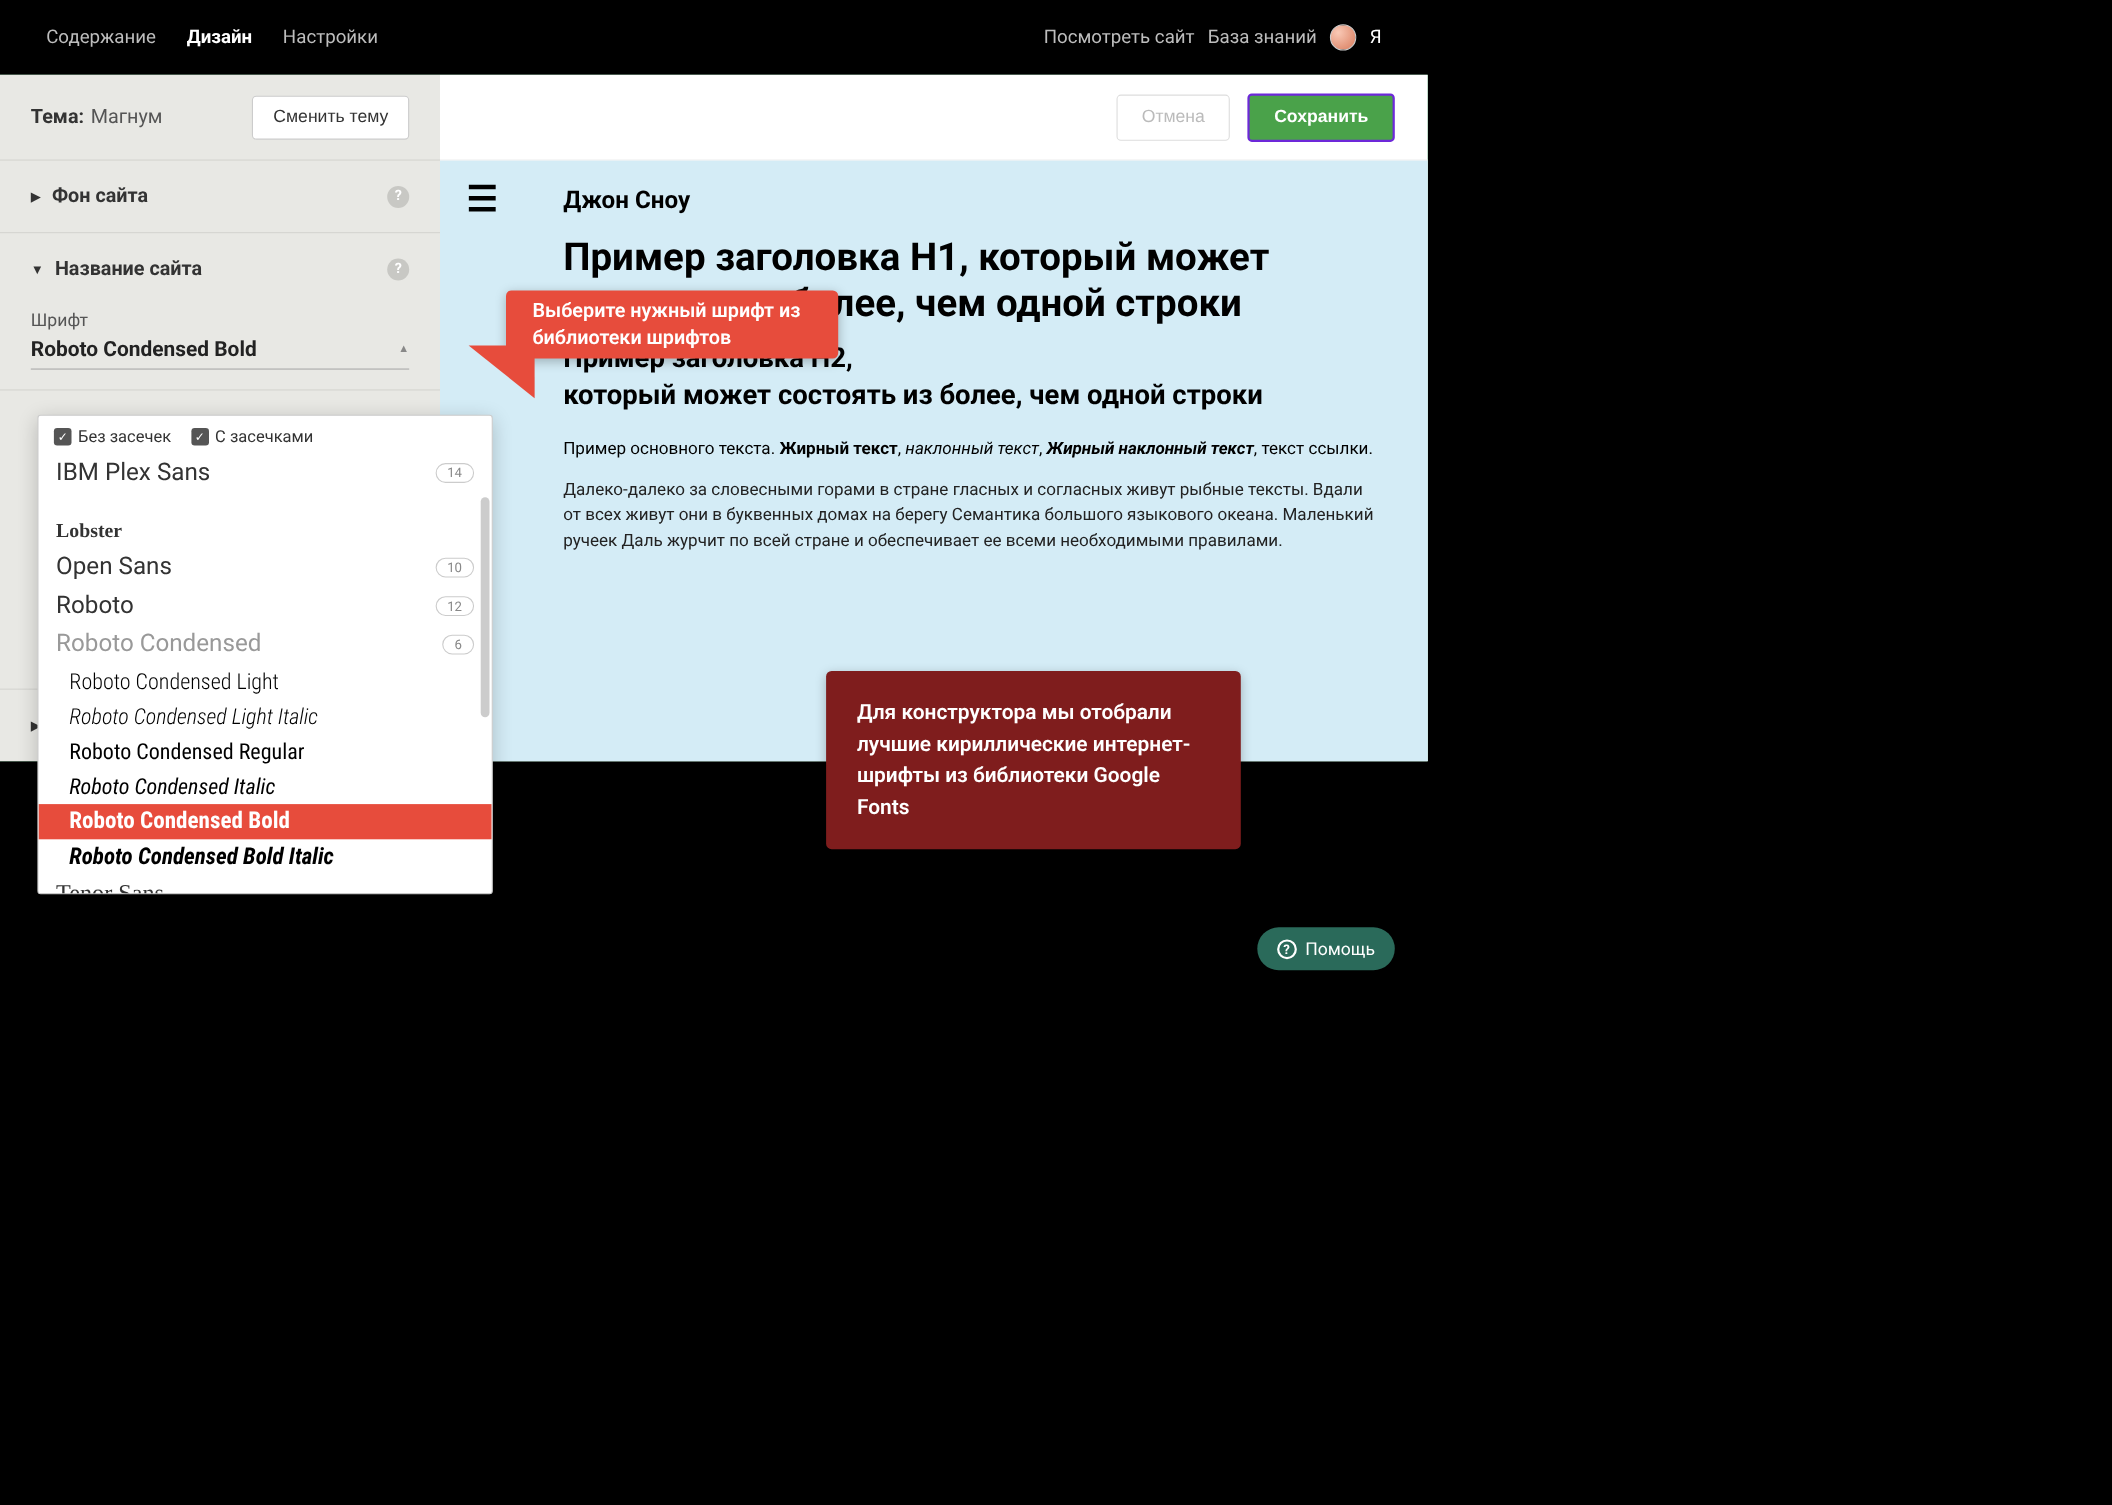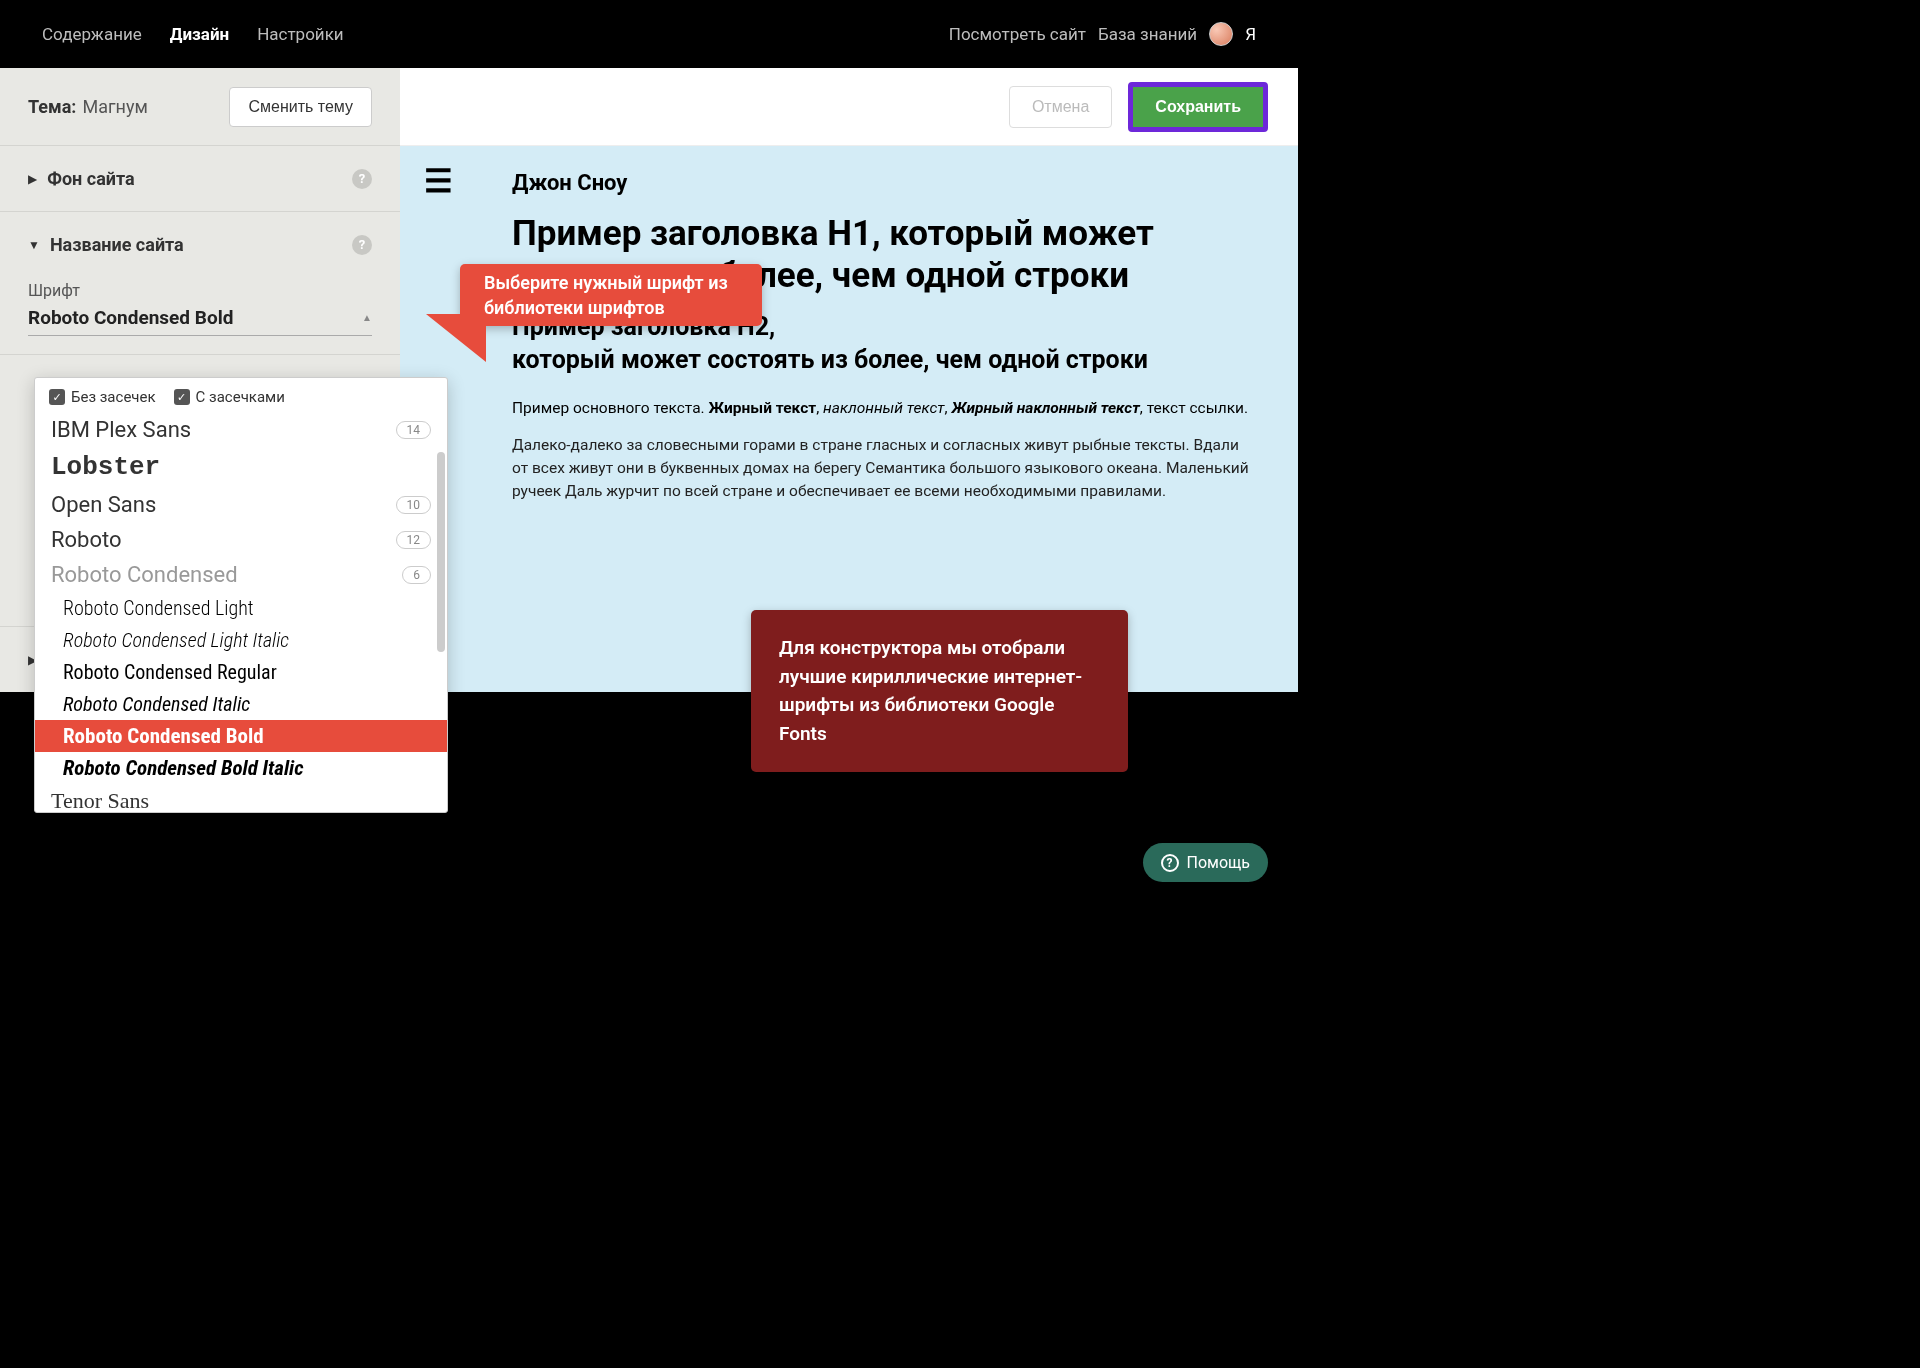--- a/index.html
+++ b/index.html
@@ -33,21 +33,21 @@
 .acc-title { font-size: 18px; font-weight: 700; color: #333; }
 .help-icon { margin-left: auto; width: 20px; height: 20px; border-radius: 50%; background: #c8c8c4; color: #fff; display: flex; align-items: center; justify-content: center; font-size: 13px; font-weight: 700; }
 .acc-body { padding: 4px 28px 18px 28px; }
 .field-label { font-size: 16px; color: #555; margin-bottom: 6px; }
 .font-select { display: flex; align-items: center; justify-content: space-between; font-size: 19px; font-weight: 700; color: #222; cursor: pointer; border-bottom: 1px solid #aaa; padding-bottom: 6px; }
 .select-caret { font-size: 10px; color: #888; }
 
 
 .content-bar { height: 78px; border-bottom: 1px solid #eee; display: flex; align-items: center; justify-content: flex-end; padding: 0 30px; gap: 16px; }
 .btn-cancel { background: #fff; border: 1px solid #ddd; color: #bbb; padding: 11px 22px; border-radius: 4px; font-size: 16px; cursor: pointer; }
-.btn-save { background: #4aa24a; border: 5px solid #6d28d9; color: #fff; padding: 11px 22px; border-radius: 4px; font-size: 16px; font-weight: 600; cursor: pointer; }
+.btn-save { background: #4aa24a; border: 2px solid #6d28d9; color: #fff; padding: 11px 22px; border-radius: 4px; font-size: 16px; font-weight: 600; cursor: pointer; }
 
 
 .preview { flex: 1; background: #d4ecf6; padding: 24px 40px; position: relative; overflow: hidden; }
 .hamburger { position: absolute; left: 24px; top: 24px; font-size: 32px; font-weight: 900; cursor: pointer; line-height: 0.7; }
 .preview-inner { margin-left: 72px; }
 .site-title { font-size: 22px; font-weight: 700; margin-bottom: 18px; }
 .h1-sample { font-size: 35px; font-weight: 700; line-height: 1.2; margin-bottom: 14px; }
 .h2-sample { font-size: 25px; font-weight: 700; line-height: 1.3; margin-bottom: 22px; }
 .body-sample { font-size: 15.5px; line-height: 1.4; margin-bottom: 14px; }
 .bold { font-weight: 700; }
@@ -57,21 +57,21 @@
 
 
 .font-dropdown { position: absolute; left: 34px; top: 377px; width: 414px; background: #fff; border: 1px solid #ccc; border-radius: 3px; box-shadow: 0 4px 18px rgba(0,0,0,0.2); z-index: 50; }
 .fd-filters { display: flex; gap: 18px; padding: 10px 14px 6px 14px; align-items: center; }
 .fd-check { display: flex; align-items: center; gap: 6px; font-size: 15px; color: #333; }
 .fd-checkbox { width: 16px; height: 16px; background: #555; border-radius: 3px; display: flex; align-items: center; justify-content: center; color: #fff; font-size: 11px; }
 .fd-list { max-height: 400px; overflow: hidden; position: relative; }
 .fd-item { display: flex; align-items: center; justify-content: space-between; padding: 5px 16px; cursor: pointer; }
 .fd-name { font-size: 22px; color: #333; }
 .fd-badge { background: #fff; border: 1px solid #ccc; border-radius: 11px; padding: 1px 10px; font-size: 12px; color: #888; }
-.fd-name.lobster { font-family: Liberation Mono, monospace; font-weight: 700; font-size: 26px; }
+.fd-name.lobster { font-family: Liberation Serif, serif; font-weight: 700; font-size: 18px; margin-top: 20px; }
 .fd-name.condensed-group { color: #999; }
 .fd-variant { padding: 4px 16px 4px 28px; font-size: 20px; cursor: pointer; }
 .fd-variant.light { font-weight: 300; font-stretch: condensed; }
 .fd-variant.light-italic { font-weight: 300; font-style: italic; font-stretch: condensed; }
 .fd-variant.regular { font-weight: 400; font-stretch: condensed; }
 .fd-variant.italic { font-weight: 400; font-style: italic; font-stretch: condensed; }
 .fd-variant.bold { font-weight: 700; font-stretch: condensed; font-size: 21px; }
 .fd-variant.bold-italic { font-weight: 700; font-style: italic; font-stretch: condensed; font-size: 21px; }
 .fd-variant.selected { background: #e74c3c; color: #fff; }
 .fd-tenor { padding: 4px 16px; font-size: 22px; font-family: serif; color: #333; }

